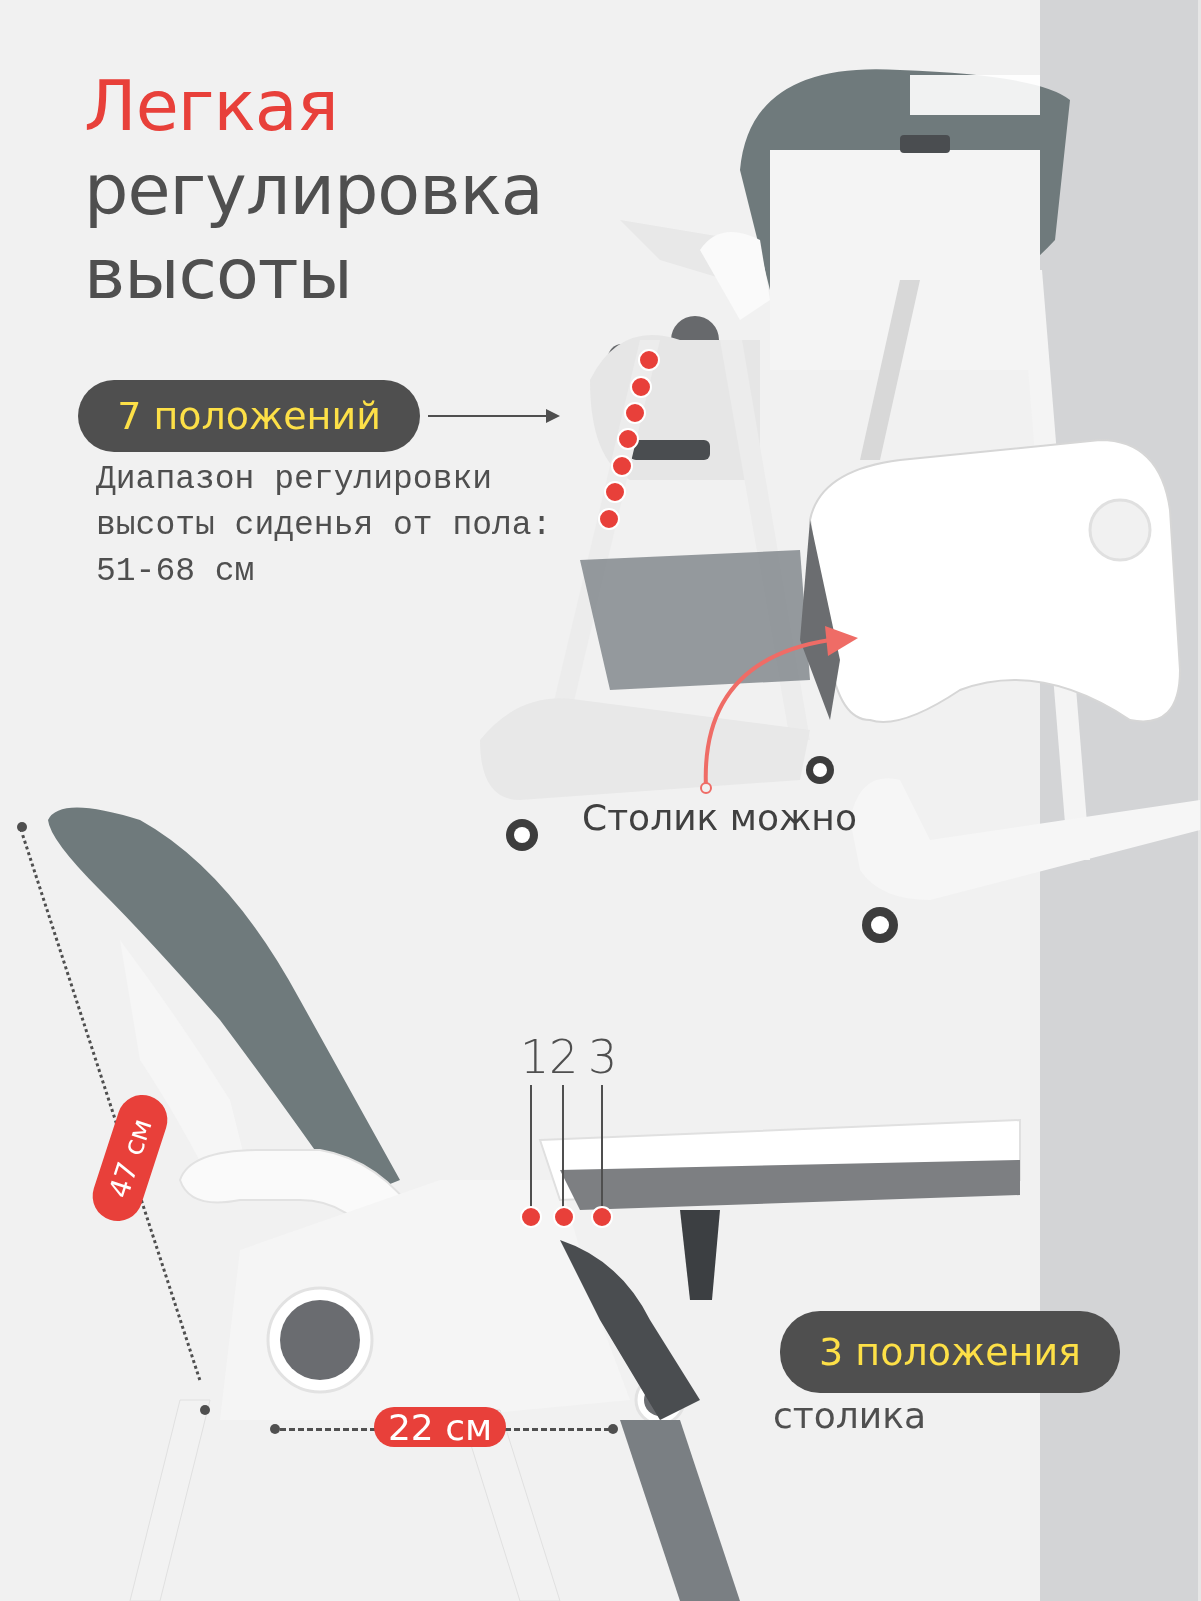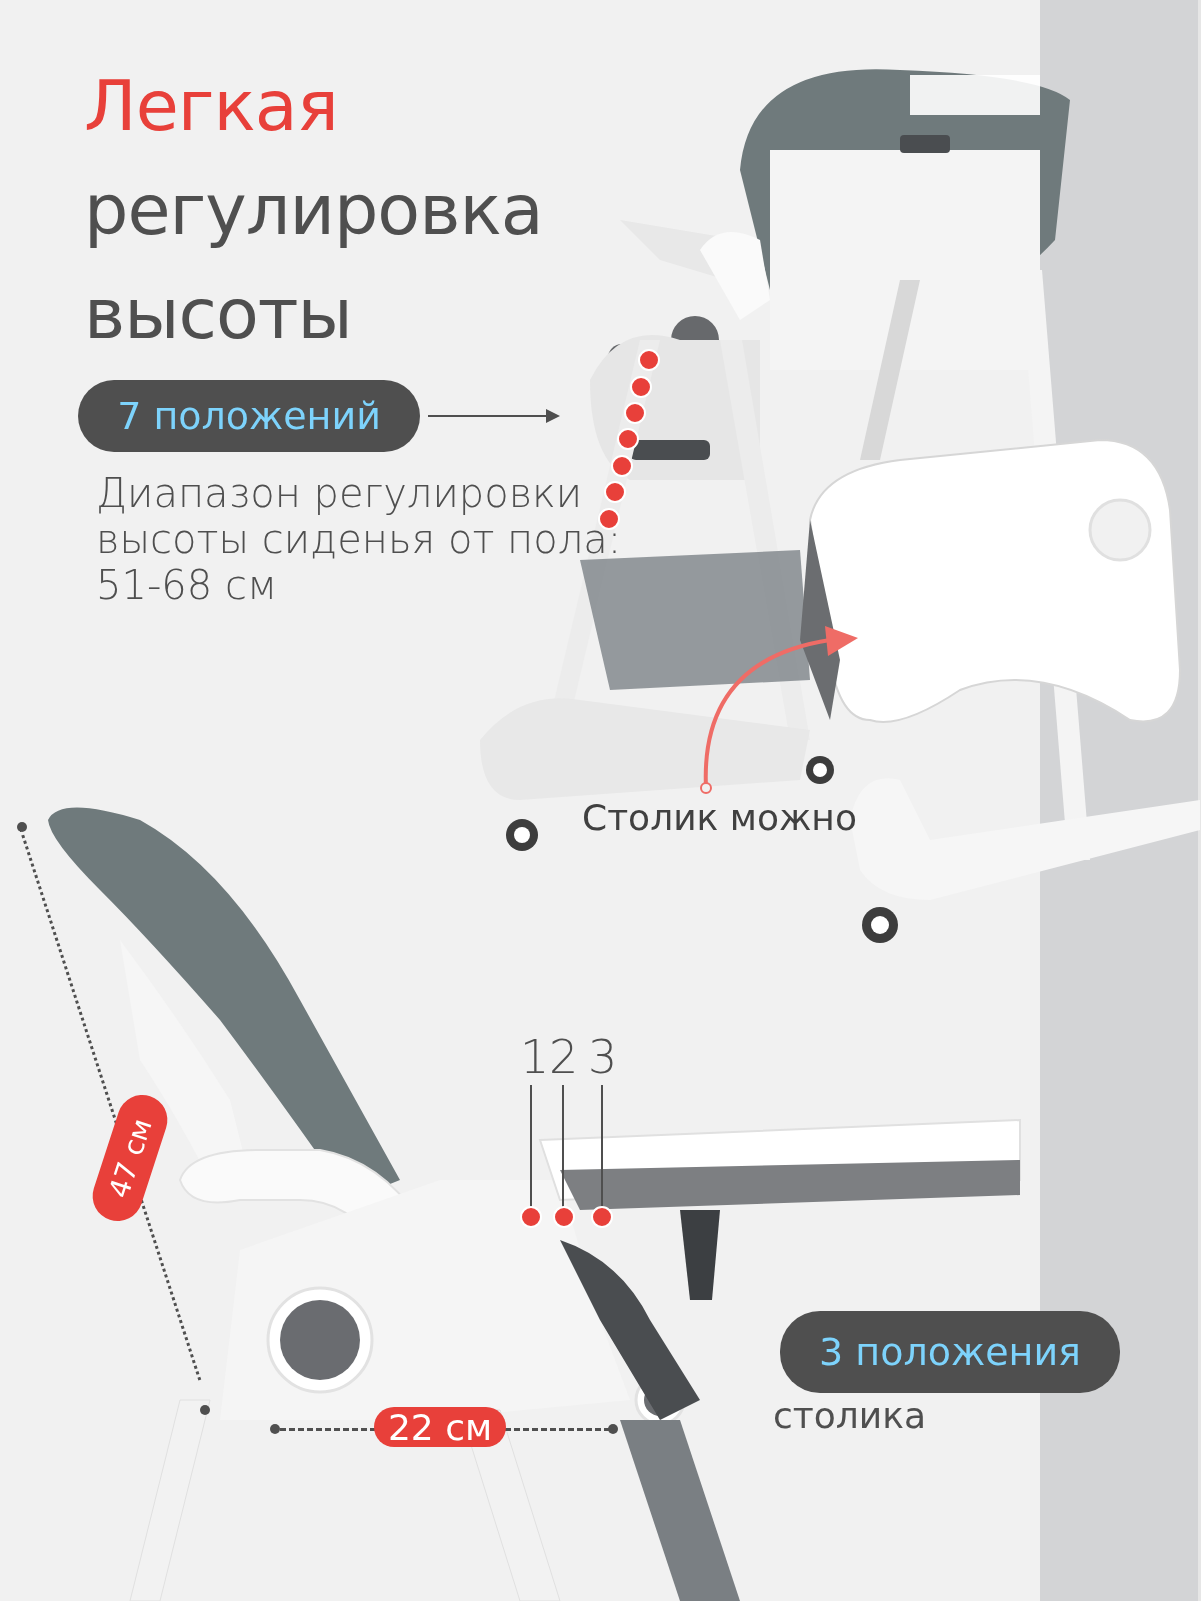--- a/index.html
+++ b/index.html
@@ -21,43 +21,42 @@
 
   
   .heading { position: absolute; left: 84px; top: 64px; }
   .heading .accent {
     font-size: 70px; line-height: 84px; color: #e8403a; font-weight: normal;
     letter-spacing: -1px; white-space: nowrap;
   }
   .heading .line {
     font-size: 70px; line-height: 84px; color: #4f4f4f; white-space: nowrap;
     letter-spacing: -1px;
-    margin-top: 20px;
   }
 
   
   .pill {
-    position: absolute; background: #4f4f4f; color: #7dd3fc;
+    position: absolute; background: #4f4f4f; color: #fde047;
     border-radius: 40px; white-space: nowrap;
     display: flex; align-items: center; justify-content: center;
   }
   .pill-7 { left: 78px; top: 380px; width: 342px; height: 72px; font-size: 38px; }
   .pill-3 { left: 780px; top: 1311px; width: 340px; height: 82px; font-size: 38px; }
 
   .arrow-right {
     position: absolute; left: 428px; top: 415px; width: 130px; height: 2px; background: #4f4f4f;
   }
   .arrow-right::after {
     content: ""; position: absolute; right: -2px; top: -6px;
     border-left: 14px solid #4f4f4f; border-top: 7px solid transparent; border-bottom: 7px solid transparent;
   }
 
   .desc {
-    position: absolute; left: 96px; top: 470px; font-size: 40px; line-height: 46px;
-    color: #4f4f4f; font-weight: 300; white-space: nowrap;
+    position: absolute; left: 96px; top: 457px; font-size: 33px; line-height: 46px;
+    color: #4f4f4f; font-weight: 300; white-space: nowrap; font-family: Liberation Mono, monospace;
   }
   .tray-note {
     position: absolute; left: 582px; top: 795px; font-size: 36px; line-height: 46px;
     color: #404040; white-space: nowrap;
   }
   .tray-caption {
     position: absolute; left: 773px; top: 1393px; font-size: 36px; line-height: 46px; color: #4f4f4f;
     white-space: nowrap;
   }
 

